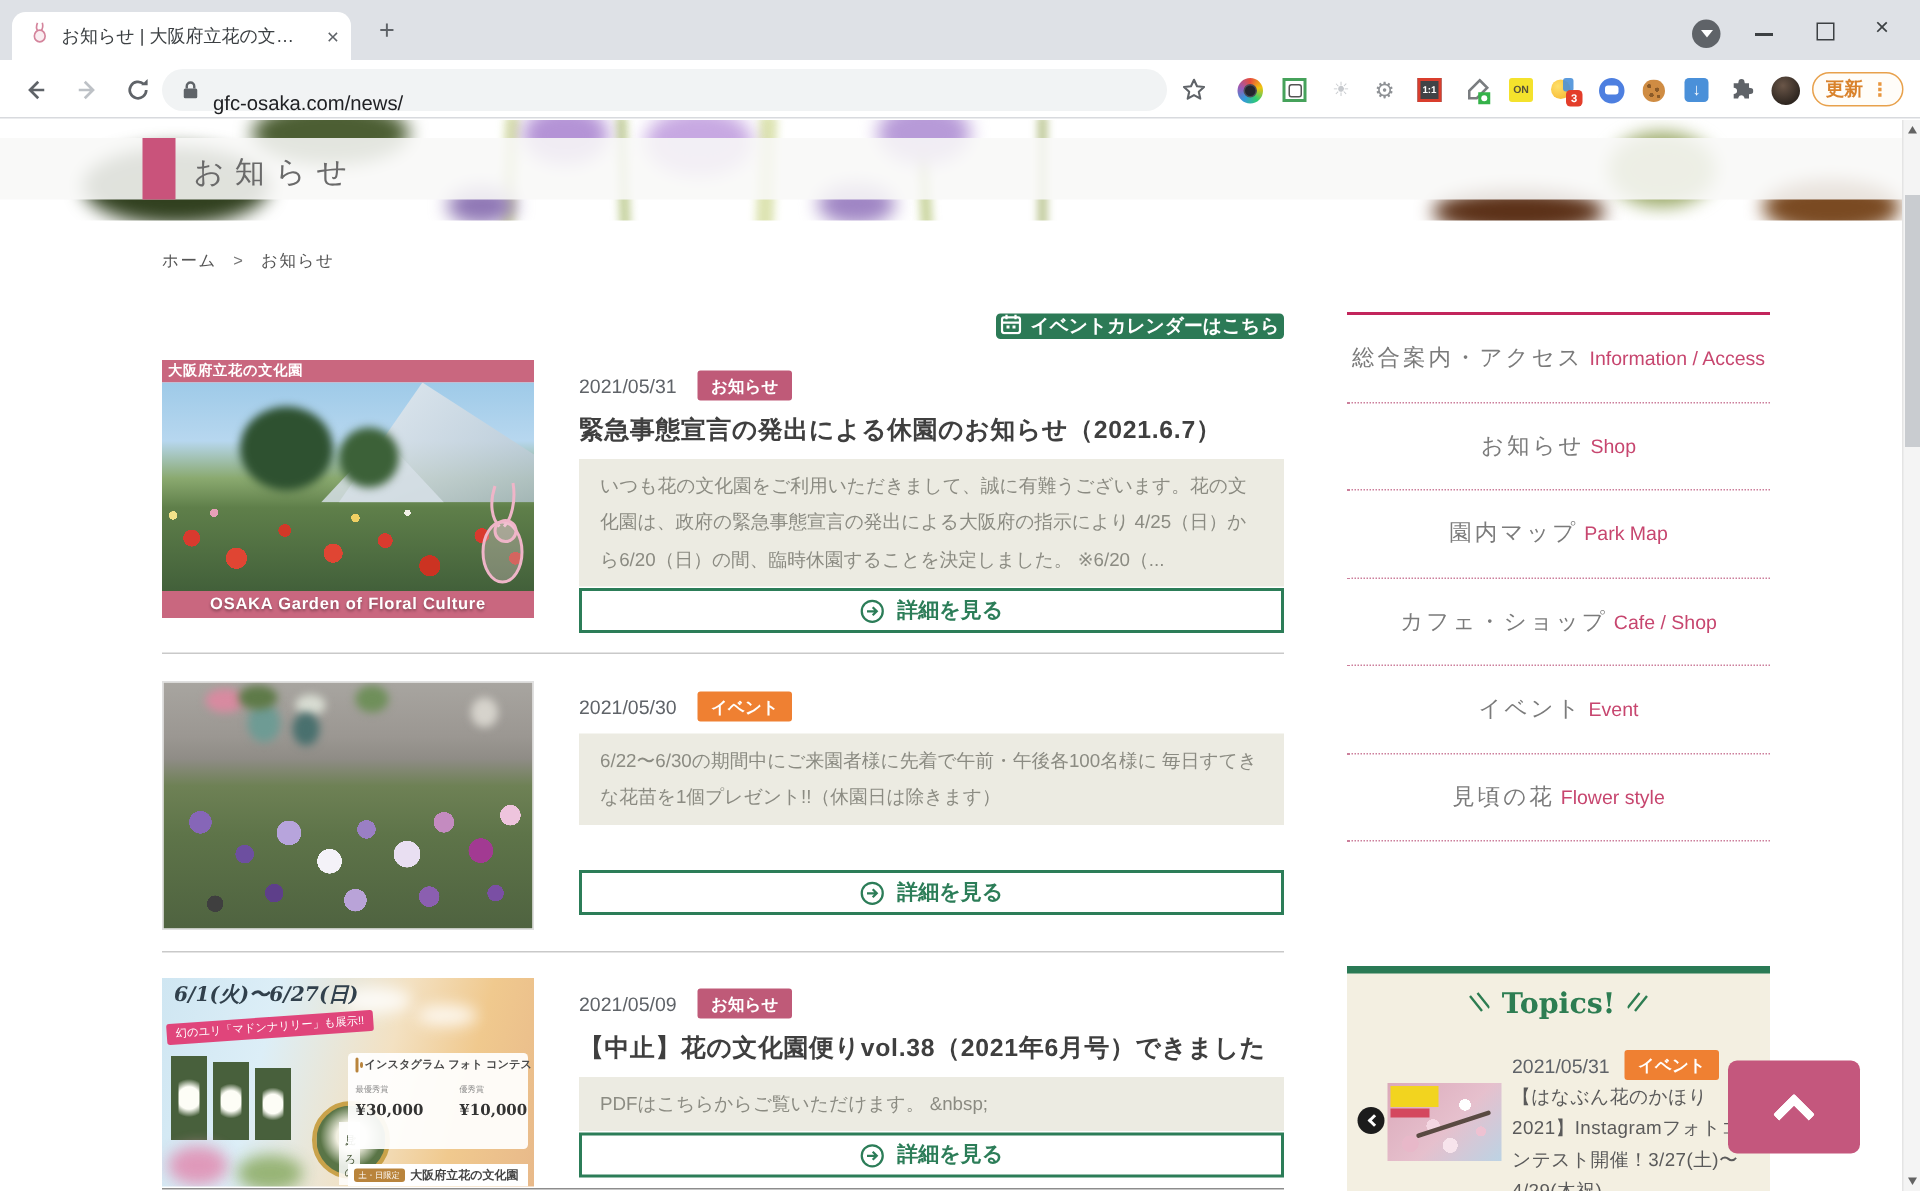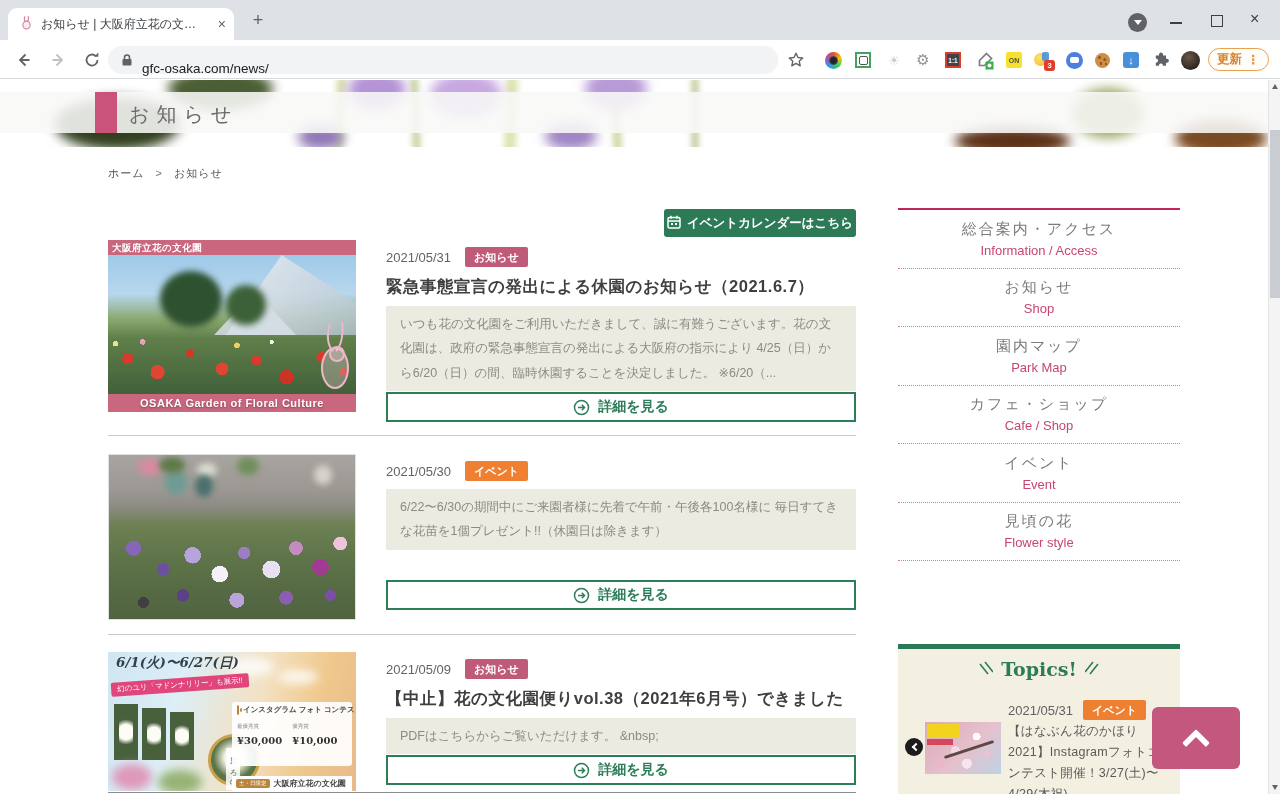--- a/index.html
+++ b/index.html
@@ -79,21 +79,21 @@
                                      #2e3626 68%,#33302 0 78%,#3a3322 84%,#4a3a24 92%,#3a2e1c 100%); }
   .hb { position:absolute; border-radius:50%; filter:blur(6px); }
   .stem { position:absolute; top:-4px; height:78px; filter:blur(3px); border-radius:4px; }
   .band { position:absolute; top:12px; left:0; width:100%; height:41px; background:rgba(248,248,247,.88); }
   .band-bar { position:absolute; left:95px; top:0; width:22px; height:41px; background:#c9537b; }
   .band-title { position:absolute; left:129px; top:9px; font-size:20px; color:#6a6a6a; letter-spacing:7px; }
 
   .crumb { position:absolute; top:86px; left:108px; font-size:11px; color:#555; letter-spacing:1px; }
   .crumb .sep { margin:0 7px; color:#777; }
 
-  .calbtn { position:absolute; top:129px; left:664px; width:192px; height:28px; background:#2c7a56;
+  .calbtn { position:absolute; top:129px; left:664px; width:192px; height:17px; background:#2c7a56;
             color:#fff; border-radius:3px; display:flex; align-items:center; justify-content:center;
             gap:6px; font-size:12.5px; font-weight:bold; }
 
   
   .item { position:absolute; left:108px; width:748px; }
   .thumb { position:absolute; left:0; top:0; width:248px; overflow:hidden; }
   .col { position:absolute; left:278px; top:0; width:470px; }
   .daterow { display:flex; align-items:center; gap:14px; padding-top:7px; }
   .ndate { font-size:13px; color:#5f6368; }
   .badge { font-size:11px; font-weight:bold; color:#fff; padding:2.5px 9px; border-radius:2px; }
@@ -173,33 +173,33 @@
   .t3-ring { position:absolute; left:100px; top:82px; width:52px; height:52px; border-radius:50%;
              border:3px solid #c9a24a; background:radial-gradient(circle at 50% 45%,#f2f0e2 28%,#5a7547 60%); }
   .t3-vert { position:absolute; left:118px; top:96px; background:rgba(255,255,255,.85); color:#4a5a3c;
              font-size:7.5px; padding:3px 2px; writing-mode:vertical-rl; letter-spacing:2px; }
   .t3-panel { position:absolute; right:4px; top:50px; width:120px; height:64px;
               background:rgba(255,255,255,.93); border-radius:3px; padding:3px 5px; }
   .t3-ig { display:flex; align-items:center; gap:4px; }
   .t3-igbox { width:10px; height:10px; border:1.4px solid #b9843c; border-radius:3px; position:relative; }
   .t3-igbox:after { content:""; position:absolute; inset:2px; border:1.2px solid #b9843c; border-radius:50%; }
   .t3-ctitle { font-size:7.5px; font-weight:bold; color:#4a4a4a; white-space:nowrap; }
-  .t3-prizes { display:flex; gap:10px; margin-top:8px; }
+  .t3-prizes { display:flex; gap:24px; margin-top:8px; }
   .t3-prizes b { font-size:10px; color:#333; font-family:"DejaVu Serif",serif; }
   .t3-pnote { font-size:5.5px; color:#888; display:block; }
   .t3-band { position:absolute; right:4px; top:124px; width:120px; height:15px; background:#fff;
              display:flex; align-items:center; gap:4px; padding:0 4px; }
   .t3-chip { background:#b9843c; color:#fff; font-size:5.5px; padding:1px 3px; border-radius:2px;
              white-space:nowrap; }
   .t3-bandtx { font-size:8px; font-weight:bold; color:#444; white-space:nowrap; }
 
   
   .sidebar { position:absolute; left:898px; top:128px; width:282px; }
   .sb-top { height:2px; background:#c2255c; }
-  .sb-item { height:58.5px; display:flex; flex-direction:column; align-items:center; justify-content:center;
+  .sb-item { height:58.5px; display:flex; flex-direction:row; align-items:center; justify-content:center;
              gap:4px; border-bottom:1.5px dotted #cc7f9b; }
   .sb-jp { font-size:15px; color:#7b7b7b; letter-spacing:2px; }
   .sb-en { font-size:13px; color:#c7466f; }
 
   
   .topics { position:absolute; left:898px; top:564px; width:282px; height:170px; background:#f3efe1;
             border-top:5px solid #2a7a55; }
   .tp-title { display:flex; align-items:center; justify-content:center; gap:8px; margin-top:9px; }
   .tp-title span { font-family:"DejaVu Serif",serif; font-weight:bold; font-size:19px; color:#2d7d52; }
   .tp-prev { position:absolute; left:7px; top:89px; width:18px; height:18px; border-radius:50%;

